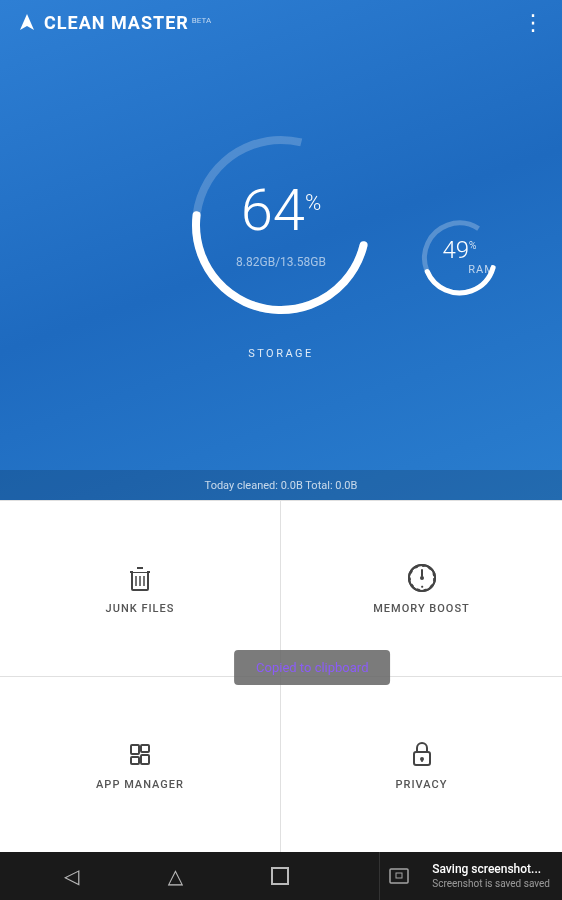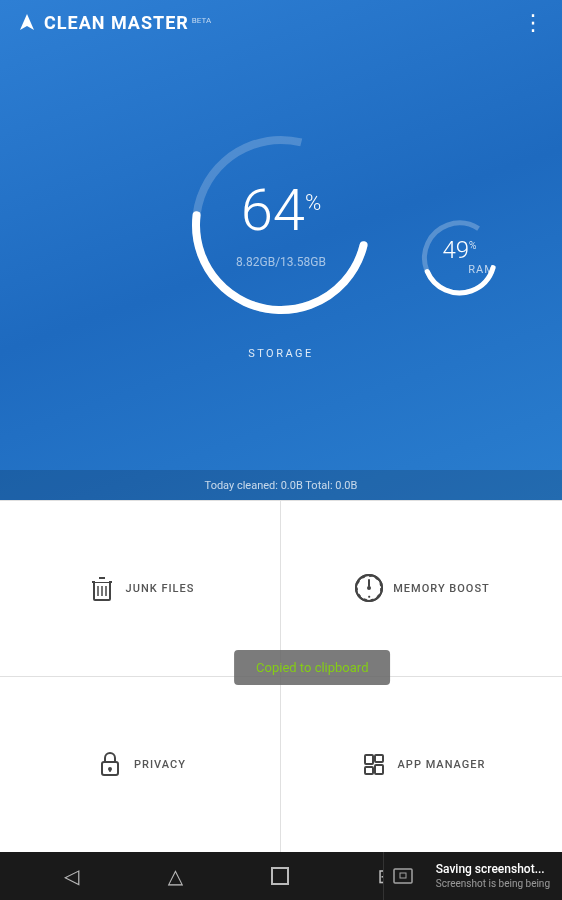--- a/index.html
+++ b/index.html
@@ -160,21 +160,21 @@
       background: #f5f5f5;
       flex: 1;
       display: grid;
       grid-template-columns: 1fr 1fr;
       grid-template-rows: 1fr 1fr;
       border-top: 1px solid #e0e0e0;
     }
 
     .grid-item {
       display: flex;
-      flex-direction: row;
+      flex-direction: column;
       align-items: center;
       justify-content: center;
       cursor: pointer;
       border-right: 1px solid #e0e0e0;
       border-bottom: 1px solid #e0e0e0;
       background: white;
       gap: 8px;
       transition: background 0.1s;
     }
 
@@ -194,21 +194,21 @@
       text-transform: uppercase;
     }
 
     
     #clipboard-toast {
       position: absolute;
       bottom: 215px;
       left: 50%;
       transform: translateX(-30%);
       background: rgba(100,100,100,0.85);
-      color: #84cc16;
+      color: #8b5cf6;
       padding: 10px 22px;
       border-radius: 4px;
       font-size: 13px;
       z-index: 100;
     }
 
     
     #nav-bar {
       background: #1a1a1a;
       height: 48px;
@@ -336,36 +336,36 @@
         <line x1="16" y1="14" x2="16" y2="8" stroke="#444" stroke-width="2" stroke-linecap="round"></line>
         <circle cx="16" cy="16" r="12" stroke="#444" stroke-width="1.5" fill="none" stroke-dasharray="3 4" stroke-dashoffset="0"></circle>
         <circle cx="16" cy="16" r="13" stroke="#444" stroke-width="2" fill="none"></circle>
         <text x="16" y="26" text-anchor="middle" font-size="5" fill="#444">●</text>
       </svg>
       <span class="grid-label">MEMORY BOOST</span>
     </div>
 
     <div class="grid-item">
       <svg width="32" height="32" viewBox="0 0 32 32" fill="none">
+        <rect x="7" y="7" width="8" height="9" rx="1" stroke="#444" stroke-width="2" fill="none"></rect>
+        <rect x="7" y="19" width="8" height="7" rx="1" stroke="#444" stroke-width="2" fill="none"></rect>
+        <rect x="17" y="7" width="8" height="7" rx="1" stroke="#444" stroke-width="2" fill="none"></rect>
+        <rect x="17" y="17" width="8" height="9" rx="1" stroke="#444" stroke-width="2" fill="none"></rect>
+      </svg>
+      <span class="grid-label">APP MANAGER</span>
+    </div>
+
+    <div class="grid-item">
+      <svg width="32" height="32" viewBox="0 0 32 32" fill="none">
         <rect x="8" y="14" width="16" height="13" rx="2" stroke="#444" stroke-width="2" fill="none"></rect>
         <path d="M11 14v-4a5 5 0 0110 0v4" stroke="#444" stroke-width="2" fill="none"></path>
         <circle cx="16" cy="21" r="2" fill="#444"></circle>
         <line x1="16" y1="21" x2="16" y2="24" stroke="#444" stroke-width="1.5"></line>
       </svg>
       <span class="grid-label">PRIVACY</span>
-    </div>
-
-    <div class="grid-item">
-      <svg width="32" height="32" viewBox="0 0 32 32" fill="none">
-        <rect x="7" y="7" width="8" height="9" rx="1" stroke="#444" stroke-width="2" fill="none"></rect>
-        <rect x="7" y="19" width="8" height="7" rx="1" stroke="#444" stroke-width="2" fill="none"></rect>
-        <rect x="17" y="7" width="8" height="7" rx="1" stroke="#444" stroke-width="2" fill="none"></rect>
-        <rect x="17" y="17" width="8" height="9" rx="1" stroke="#444" stroke-width="2" fill="none"></rect>
-      </svg>
-      <span class="grid-label">APP MANAGER</span>
     </div>
 
   </div>
 
   <div id="clipboard-toast">
     <span>Copied to clipboard</span>
   </div>
 
   <div id="nav-bar" style="background:#1a1a1a;height:48px;display:flex;align-items:center;justify-content:space-around;padding:0 20px;flex:0 0 48px;">
     <span class="nav-icon" style="color:rgba(255,255,255,0.7);font-size:20px;">◁</span>
@@ -374,18 +374,18 @@
     <span class="nav-icon" style="color:rgba(255,255,255,0.7);font-size:20px;">⊞</span>
     <span class="nav-icon" style="color:rgba(255,255,255,0.7);font-size:20px;">▽</span>
 
     <div style="position:absolute;right:0;bottom:0;height:48px;background:#1a1a1a;display:flex;align-items:center;padding:0 12px 0 8px;border-left:1px solid #333;gap:22px;">
       <svg width="22" height="22" viewBox="0 0 22 22">
         <rect x="2" y="4" width="18" height="14" rx="1" fill="none" stroke="rgba(255,255,255,0.6)" stroke-width="1.5"></rect>
         <rect x="8" y="8" width="6" height="5" fill="none" stroke="rgba(255,255,255,0.6)" stroke-width="1"></rect>
       </svg>
       <div>
         <div style="color:white;font-size:12px;font-weight:500;line-height:1.3;">Saving screenshot...</div>
-        <div style="color:rgba(255,255,255,0.55);font-size:10px;line-height:1.3;">Screenshot is being being</div>
+        <div style="color:rgba(255,255,255,0.55);font-size:10px;line-height:1.3;">Screenshot is saved saved</div>
       </div>
     </div>
   </div>
 
 </div>
 
 </body></html>

